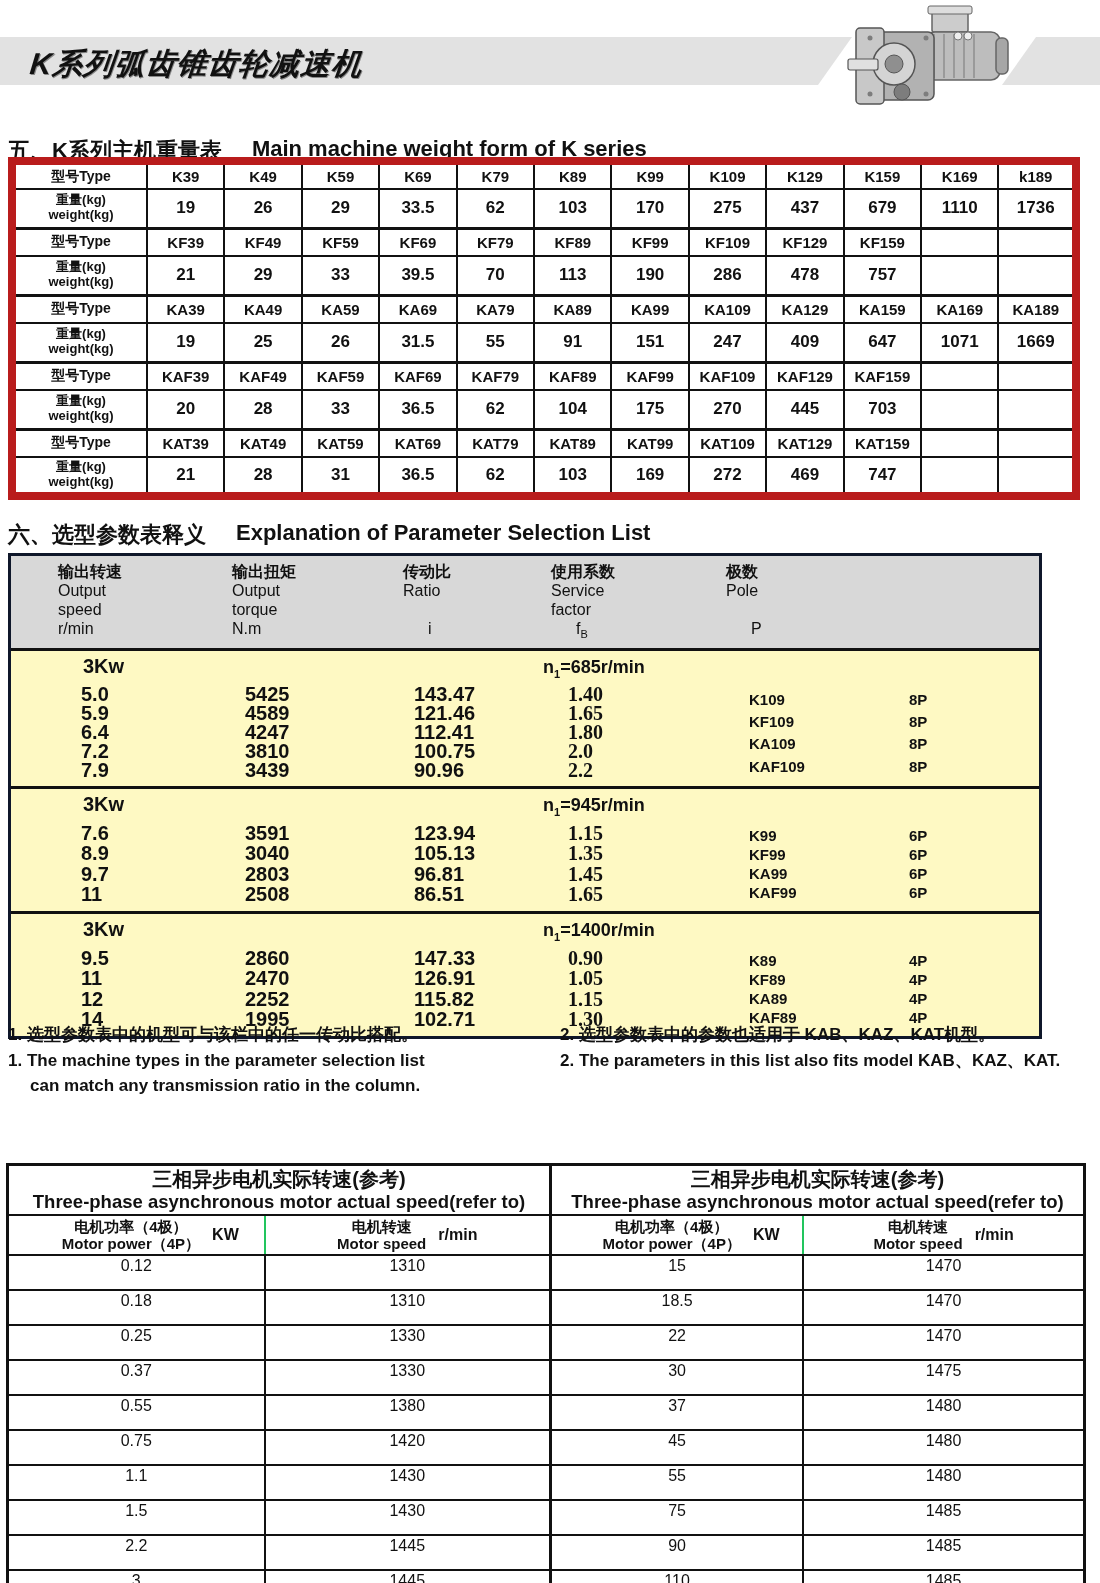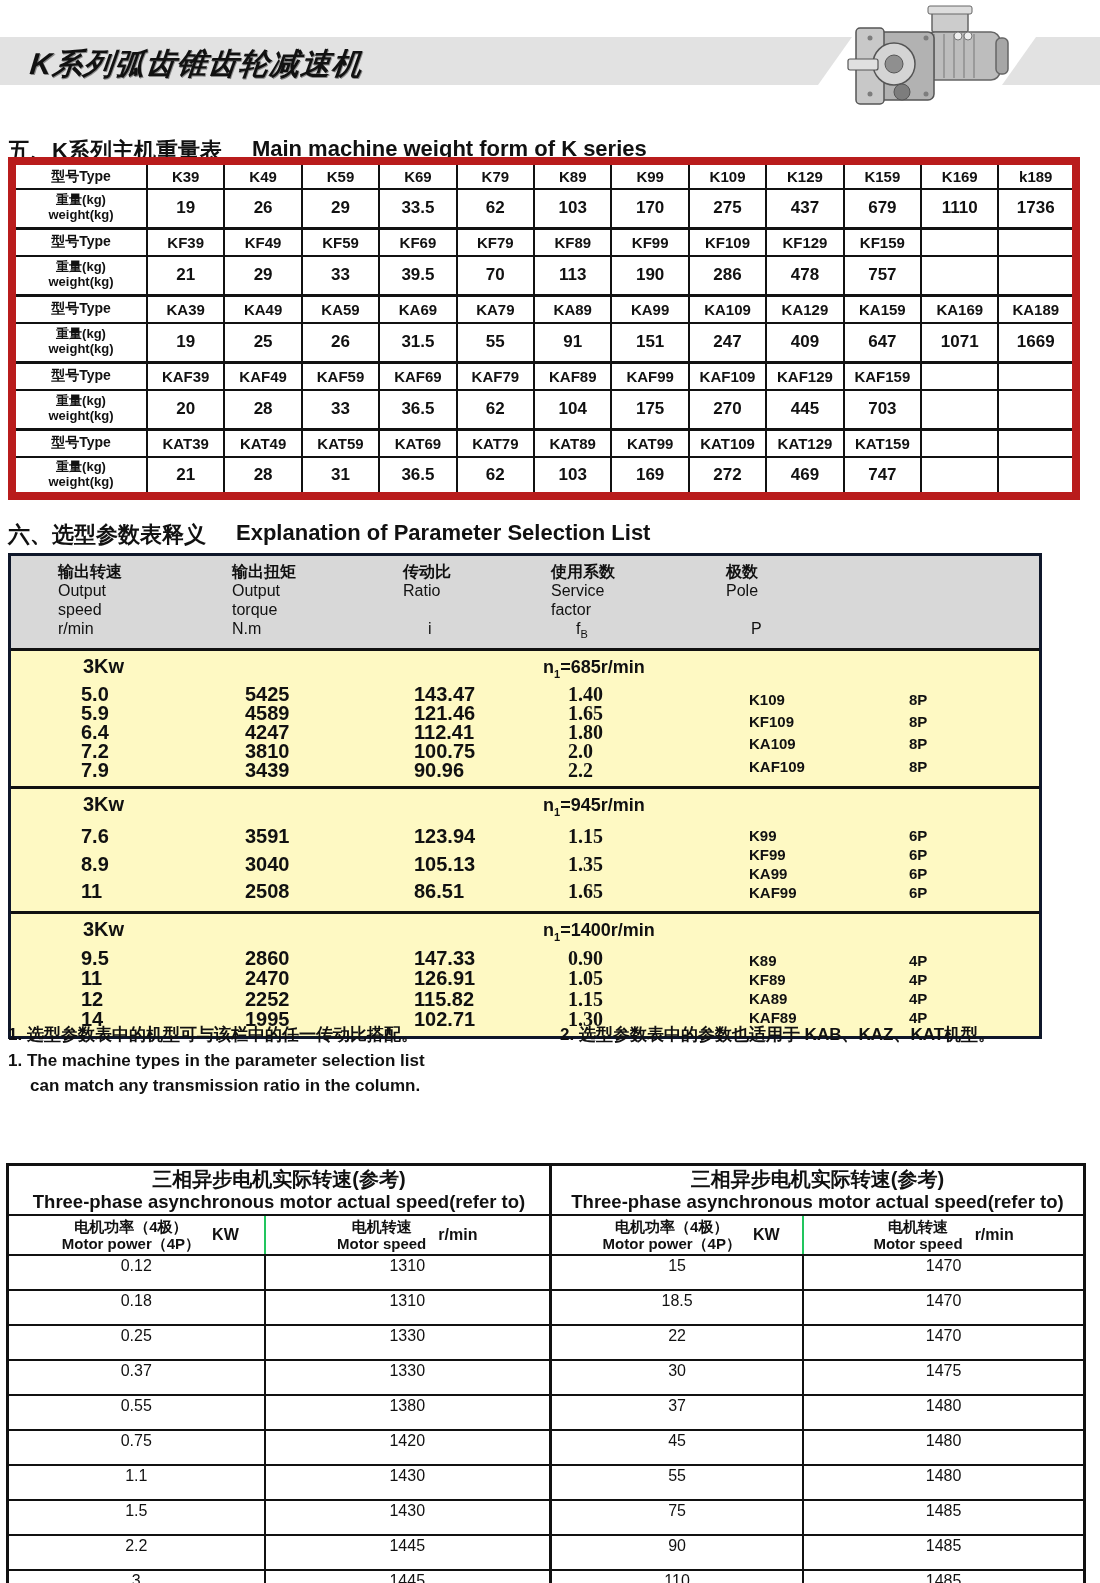--- a/index.html
+++ b/index.html
@@ -439,20 +439,26 @@
                 <div class="c4">1.15</div>
               </div>
 
               <div class="prow">
                 <div class="c1">8.9</div>
                 <div class="c2">3040</div>
                 <div class="c3">105.13</div>
                 <div class="c4">1.35</div>
               </div>
 
+              <div class="prow">
+                <div class="c1">9.7</div>
+                <div class="c2">2803</div>
+                <div class="c3">96.81</div>
+                <div class="c4">1.45</div>
+              </div>
 
               <div class="prow">
                 <div class="c1">11</div>
                 <div class="c2">2508</div>
                 <div class="c3">86.51</div>
                 <div class="c4">1.65</div>
               </div>
             </div>
           <div class="right-rows">
 
@@ -543,20 +549,21 @@
 </section>
 
 <section class="notes">
   <div class="note1">
     <div class="note-zh">1. 选型参数表中的机型可与该栏中的任一传动比搭配。</div>
     <div class="note-en">1. The machine types in the parameter selection list</div>
     <div class="note-en indent">can match any transmission ratio in the column.</div>
   </div>
   <div class="note2">
     <div class="note-zh">2. 选型参数表中的参数也适用于 KAB、KAZ、KAT机型。</div>
+    <div class="note-en">2. The parameters in this list also fits model KAB、KAZ、KAT.</div>
   </div>
 </section>
 
 <section class="mtable" id="mtable-left">
   <div class="mt-title">
     <div class="zh">三相异步电机实际转速(参考)</div>
     <div class="en">Three-phase asynchronous motor actual speed(refer to)</div>
   </div>
   <div class="mt-head">
     <div class="mt-hcell first">

